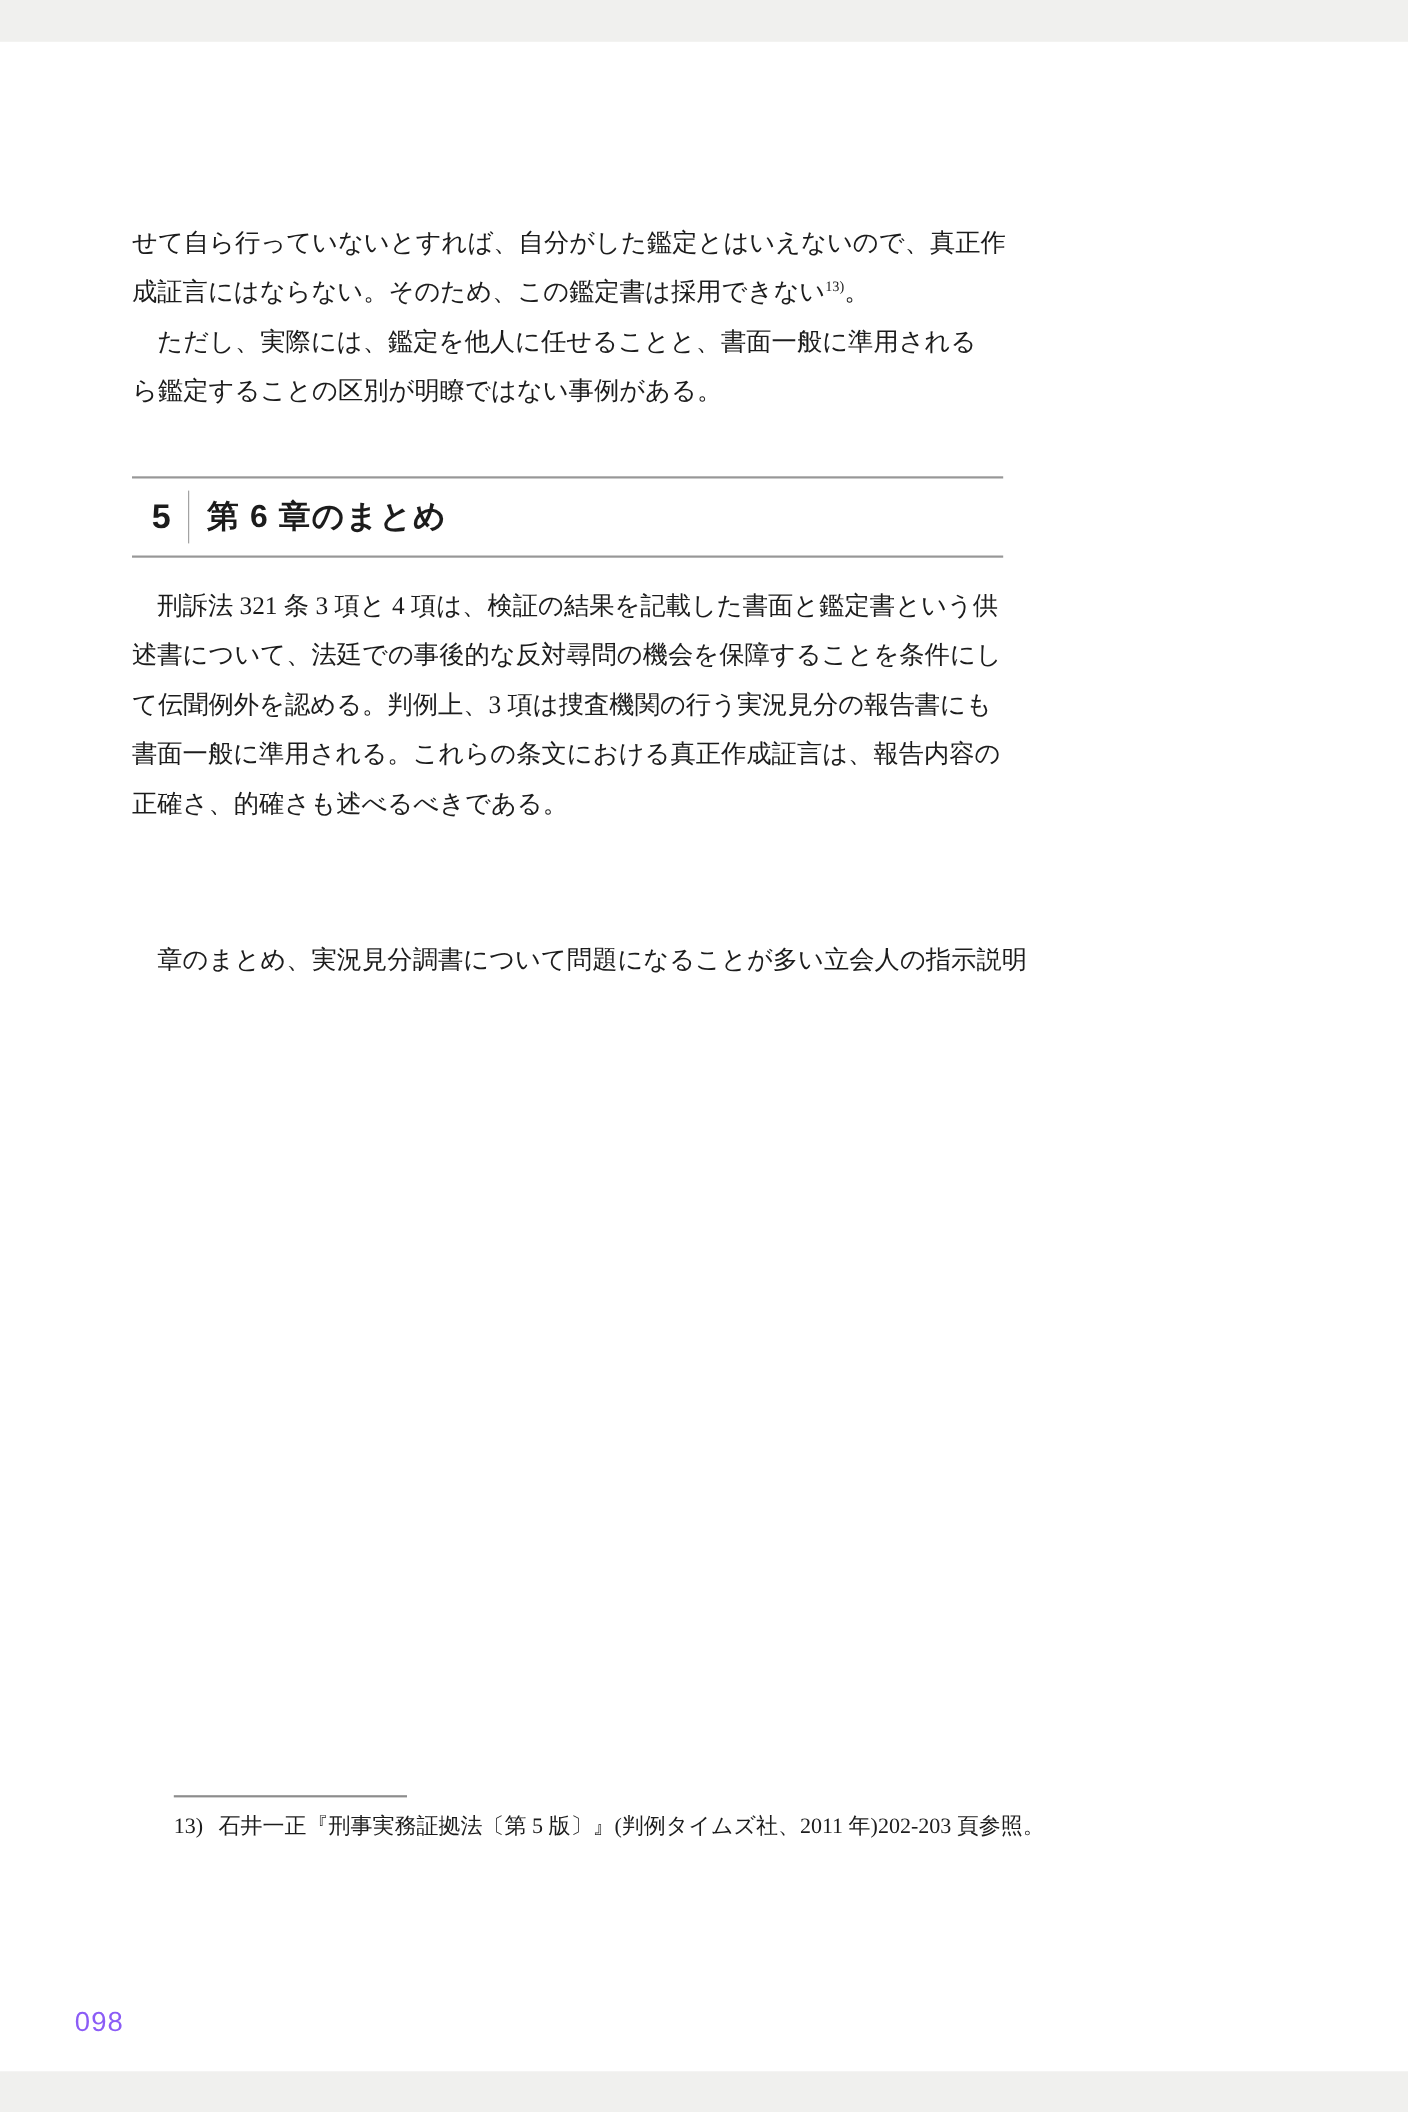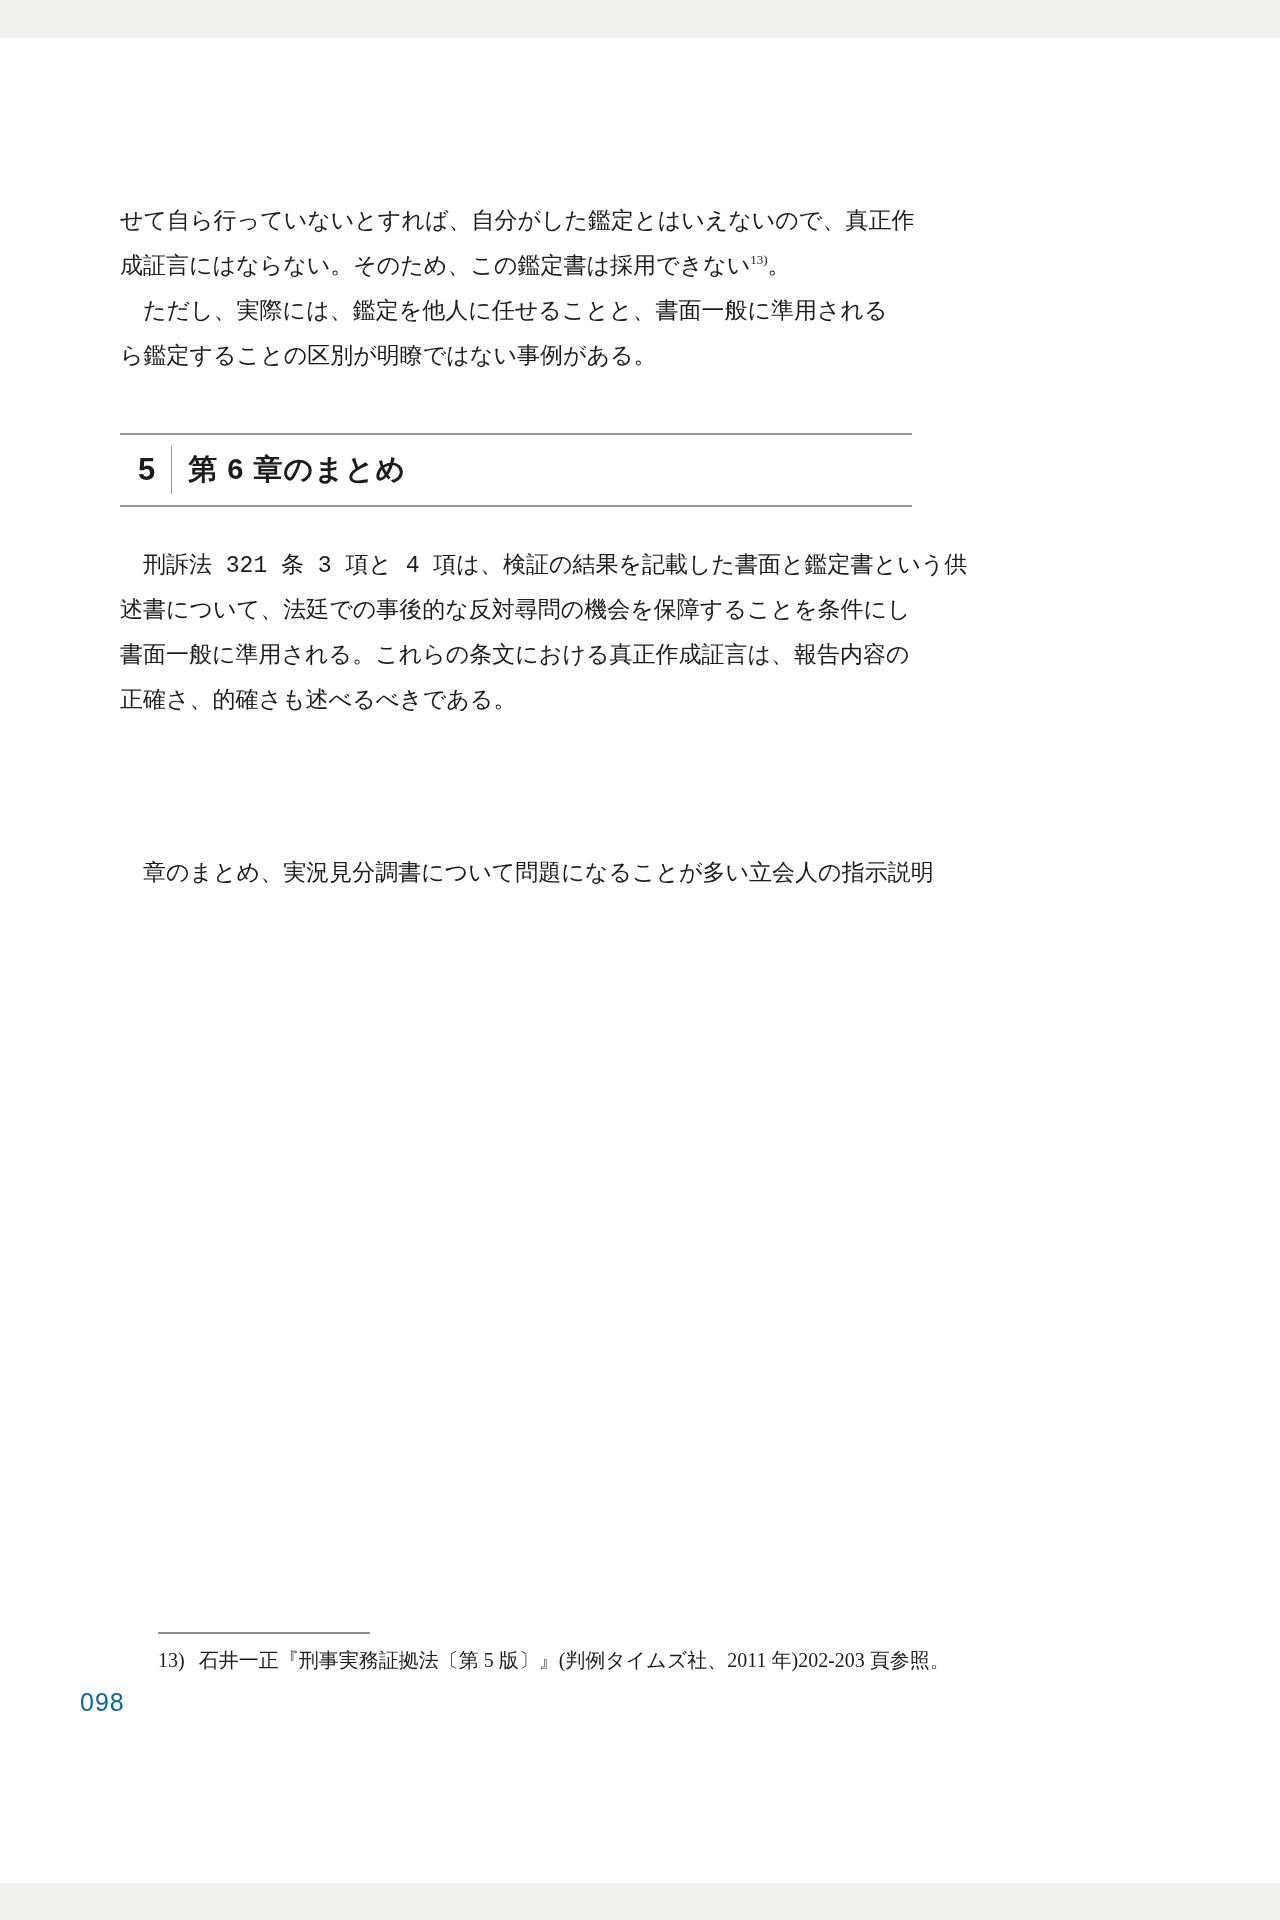--- a/index.html
+++ b/index.html
@@ -29,21 +29,21 @@
     left: 120px;
     width: 792px;
     font-size: 23px;
     line-height: 45px;
     letter-spacing: 0px;
   }
   .textblock .line { display: block; white-space: nowrap; }
   .indent { text-indent: 23px; }
 
   .para-intro   { top: 198px; }
-  .para-summary { top: 544px; font-family: Liberation Mono, monospace; }
+  .para-summary { top: 528px; }
   .para-next    { top: 850px; }
 
   .sup {
     font-size: 13px;
     vertical-align: super;
     line-height: 0;
   }
 
   .section-header {
     position: absolute;
@@ -89,26 +89,25 @@
     width: 760px;
     font-size: 20px;
     line-height: 30px;
     white-space: nowrap;
   }
   .footnote .fn-label { margin-right: 14px; }
 
   .page-number {
     position: absolute;
     left: 68px;
-    top: 1688px;
+    top: 1824px;
     font-size: 25px;
     font-family: "Liberation Sans", sans-serif;
-    color: #0369a1;
+    color: #8b5cf6;
     letter-spacing: 1px;
-    margin-left: 12px;
   }
 </style>
 </head>
 <body>
 
 <div class="edge-band band-top"></div>
 <div class="edge-band band-bottom"></div>
 
 <div class="textblock para-intro">
   <span class="line">せて自ら行っていないとすれば、自分がした鑑定とはいえないので、真正作</span>
@@ -119,20 +118,21 @@
 
 <div class="section-header">
   <span class="section-number">5</span>
   <span class="section-separator"></span>
   <span class="section-title">第 6 章のまとめ</span>
 </div>
 
 <div class="textblock para-summary">
   <span class="line indent">刑訴法 321 条 3 項と 4 項は、検証の結果を記載した書面と鑑定書という供</span>
   <span class="line">述書について、法廷での事後的な反対尋問の機会を保障することを条件にし</span>
+  <span class="line">て伝聞例外を認める。判例上、3 項は捜査機関の行う実況見分の報告書にも</span>
   <span class="line">書面一般に準用される。これらの条文における真正作成証言は、報告内容の</span>
   <span class="line">正確さ、的確さも述べるべきである。</span>
 </div>
 
 <div class="textblock para-next">
   <span class="line indent">章のまとめ、実況見分調書について問題になることが多い立会人の指示説明</span>
 </div>
 
 <div class="footnote-rule"></div>
 

